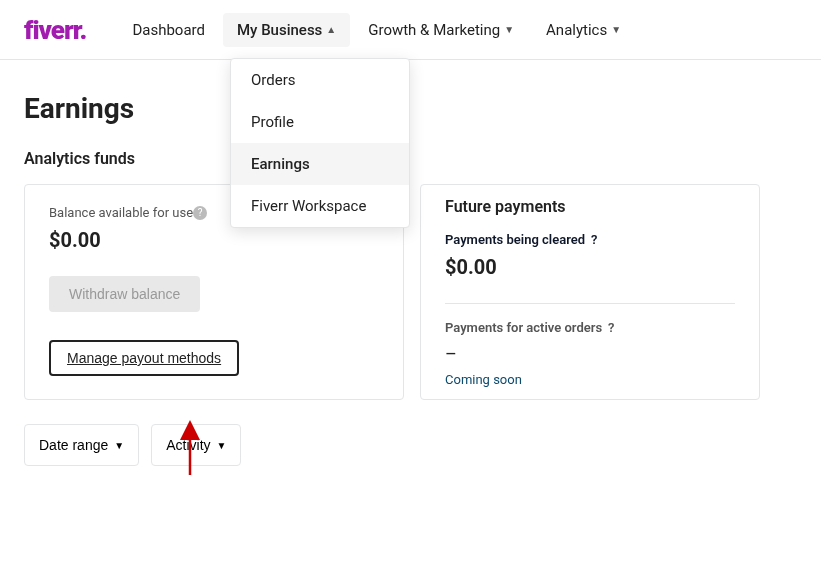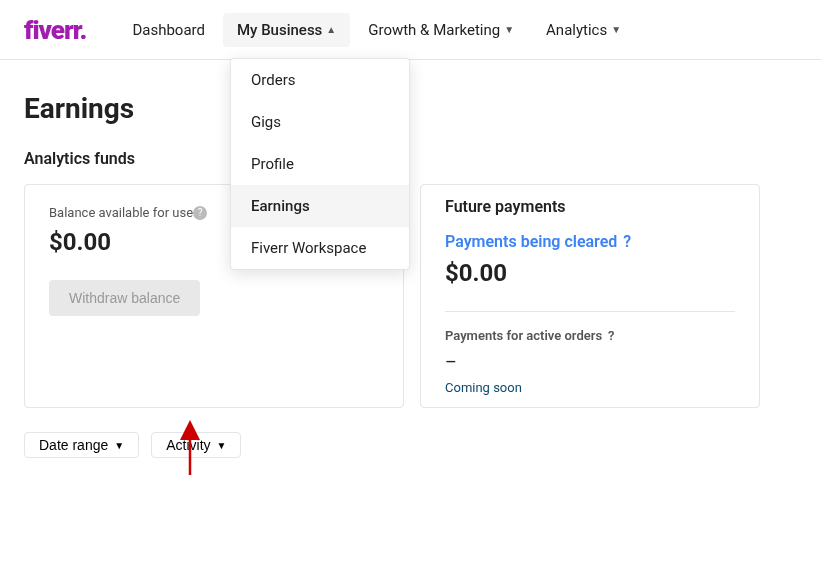--- a/index.html
+++ b/index.html
@@ -110,21 +110,21 @@
       border-radius: 50%;
       background: #bbb;
       color: #fff;
       font-size: 10px;
       display: inline-flex;
       align-items: center;
       justify-content: center;
       cursor: pointer;
     }
     .amount {
-      font-size: 24px;
+      font-size: 20px;
       font-weight: 700;
       margin-bottom: 24px;
     }
     .divider {
       border: none;
       border-top: 1px solid #e4e5e7;
       margin: 16px 0;
     }
 
     .btn-withdraw {
@@ -148,22 +148,22 @@
       background: #fff;
       color: #222;
       text-decoration: underline;
       font-weight: 500;
     }
 
     .payments-section {
       margin-bottom: 24px;
     }
     .payments-label {
-      font-size: 16px;
-      color: #3b82f6;
+      font-size: 13px;
+      color: #0f172a;
       display: flex;
       align-items: center;
       gap: 6px;
       margin-bottom: 8px;
       font-weight: 600;
     }
     .active-label {
       font-size: 13px;
       color: #555;
       display: flex;
@@ -185,21 +185,21 @@
 
     
     .bottom-bar {
       display: flex;
       gap: 12px;
       margin-top: 24px;
     }
     .filter-btn {
       border: 1px solid #e4e5e7;
       border-radius: 4px;
-      padding: 4px 14px;
+      padding: 12px 14px;
       font-size: 14px;
       cursor: pointer;
       background: #fff;
       display: flex;
       align-items: center;
       gap: 6px;
     }
     .filter-btn .chevron { font-size: 10px; }
 
     .page-wrapper {
@@ -241,21 +241,20 @@
       </div>
       <div class="nav-item">
         <span>Analytics</span>
         <span class="nav-chevron">▼</span>
       </div>
     </nav>
   </div>
 
   <div class="dropdown">
     <div class="dropdown-item">Orders</div>
-    <div class="dropdown-item">Gigs</div>
     <div class="dropdown-item">Profile</div>
     <div class="dropdown-item highlighted">Earnings</div>
     <div class="dropdown-item">Fiverr Workspace</div>
   </div>
 
   <div class="annotation-arrow1">
     <svg width="80" height="70" viewBox="0 0 80 70">
       <defs>
         <marker id="arrowhead1" markerWidth="8" markerHeight="8" refX="4" refY="4" orient="auto">
           <path d="M0,0 L8,4 L0,8 Z" fill="#cc0000"></path>
@@ -273,20 +272,21 @@
     <div class="funds-grid">
 
       <div class="fund-card">
         <div class="card-label">
           <span>Balance available for use</span>
           <span class="info-icon">?</span>
         </div>
         <div class="amount">$0.00</div>
 
         <button class="btn-withdraw">Withdraw balance</button>
+        <button class="btn-manage">Manage payout methods</button>
       </div>
 
       <div class="fund-card-right">
         <div class="section-title">Future payments</div>
 
         <div class="payments-section">
           <div class="payments-label">
             <span>Payments being cleared</span>
             <span class="info-icon">?</span>
           </div>

